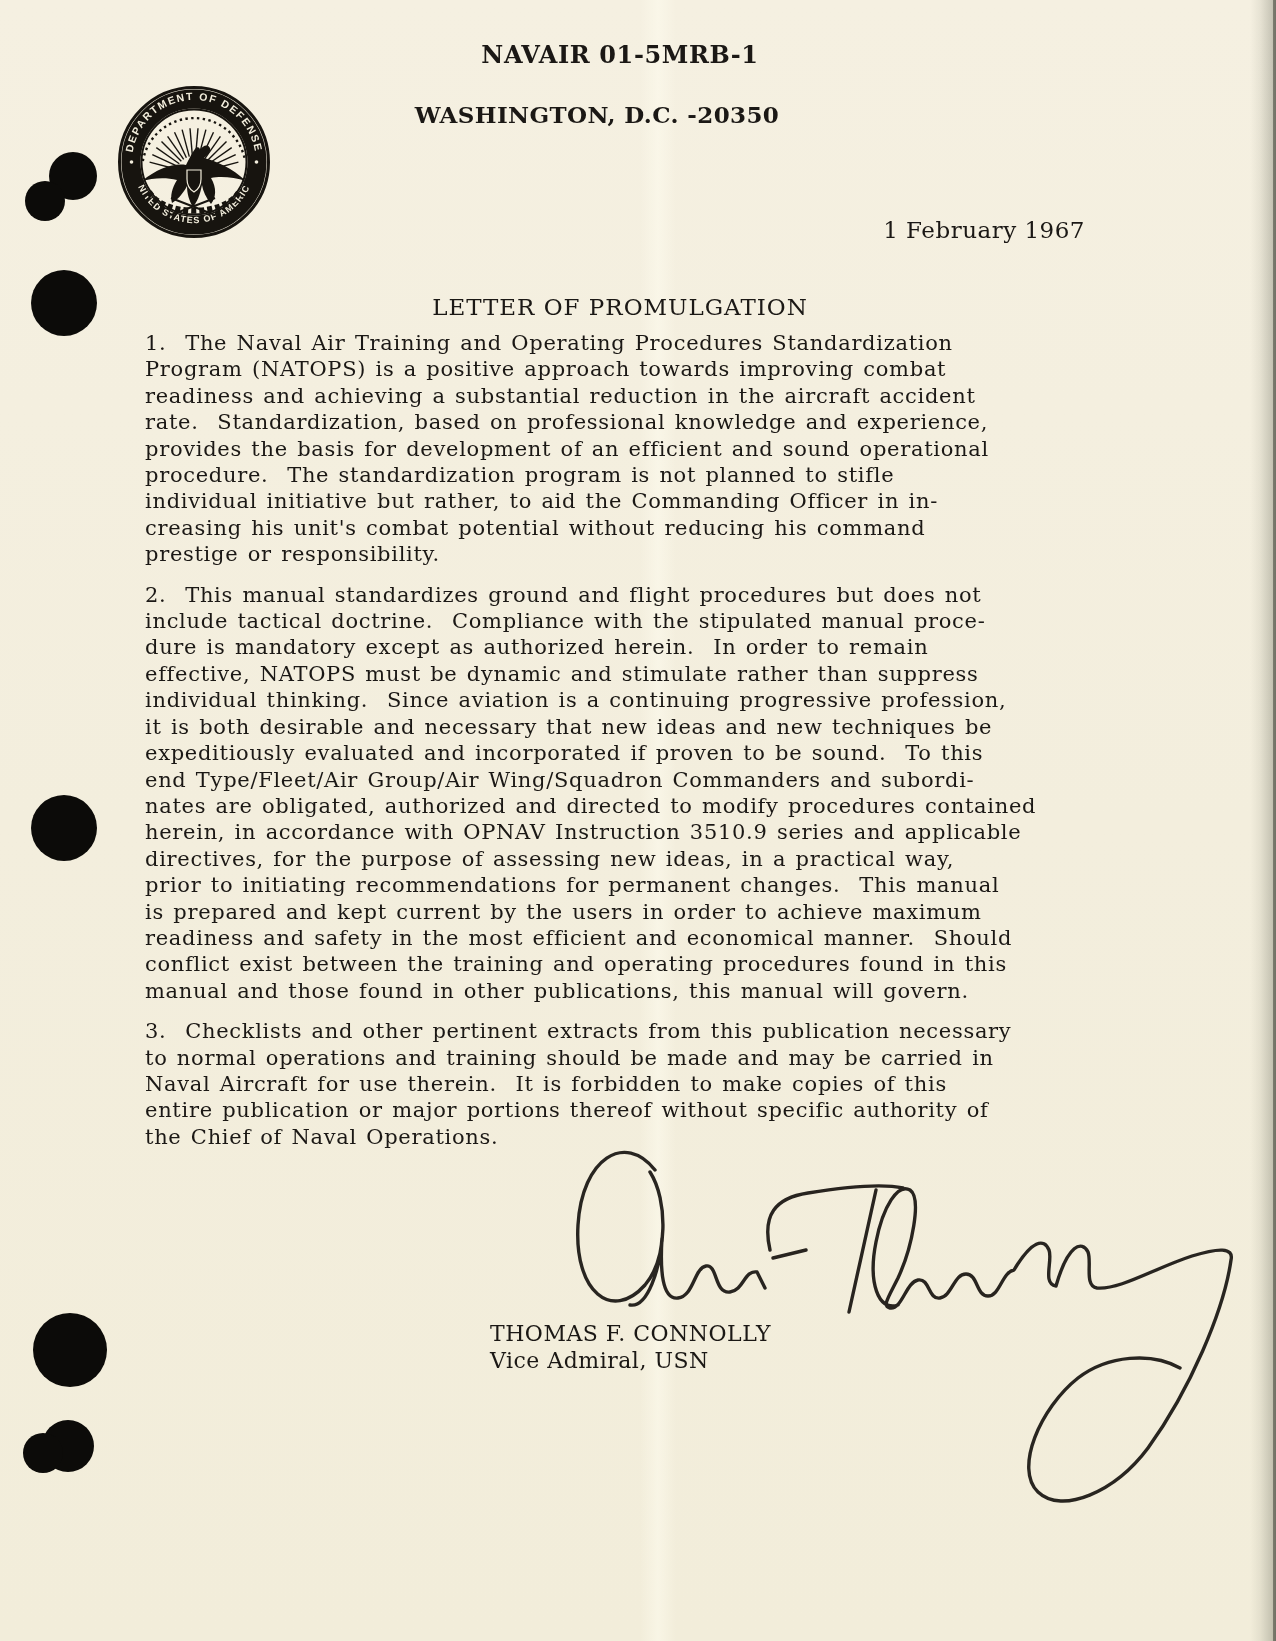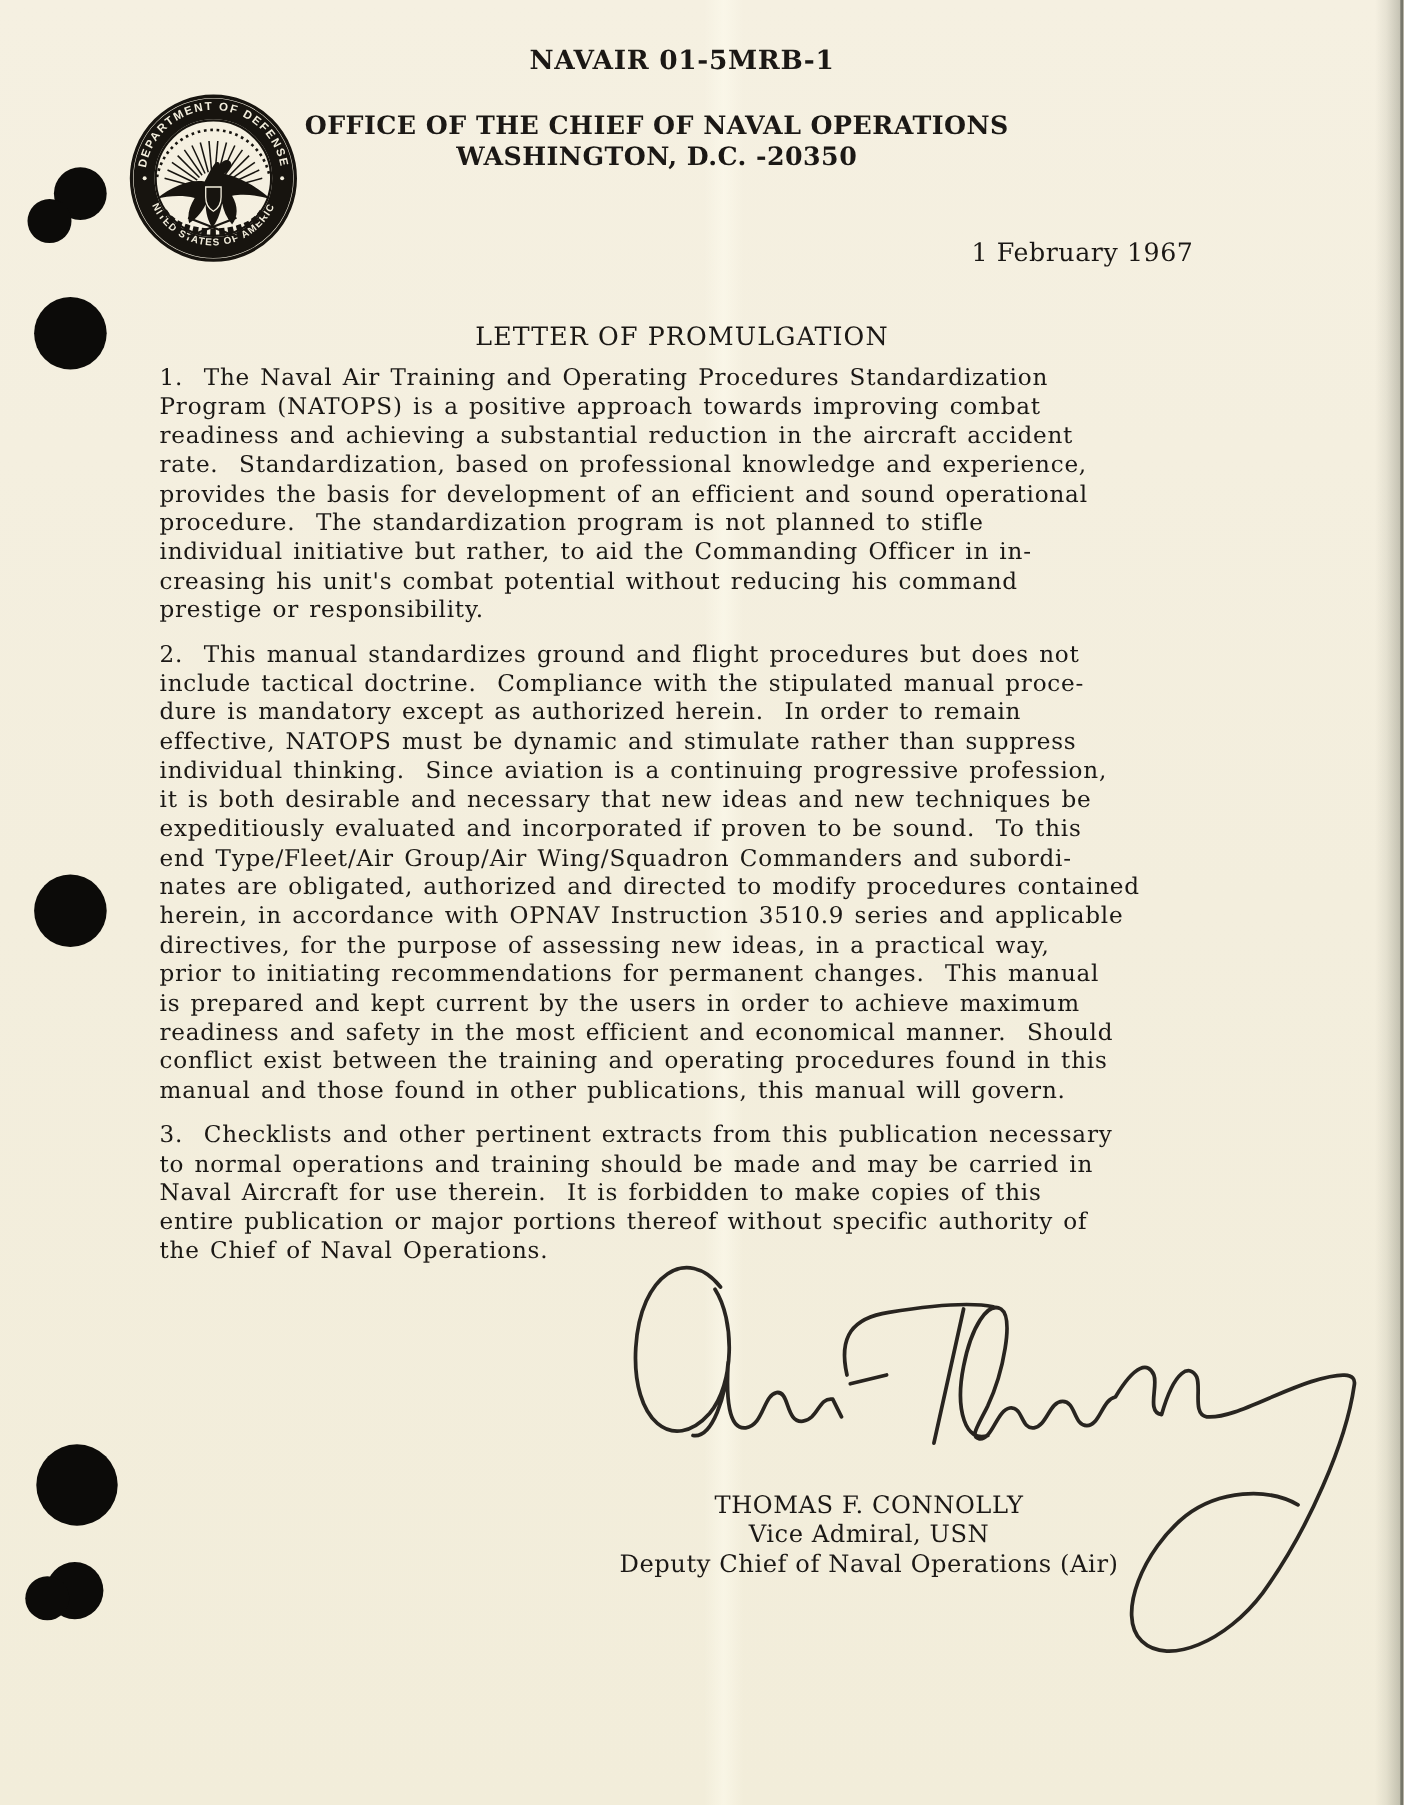--- a/index.html
+++ b/index.html
@@ -49,22 +49,22 @@
   .letter-title{
     position:absolute;left:147px;top:294px;width:946px;
     text-align:center;font-weight:normal;font-size:23px;letter-spacing:1px;
   }
   .body-text{
     position:absolute;left:145px;top:330px;width:960px;
     font-size:21px;line-height:26.4px;letter-spacing:0.7px;word-spacing:2px;
   }
   .para{white-space:pre-wrap;margin:0 0 14px 0;}
   .sig-block{
-    position:absolute;left:490px;top:1355px;width:600px;
-    text-align:center;font-size:22px;line-height:27px;letter-spacing:0.5px;
+    position:absolute;left:490px;top:1320px;width:600px;
+    font-size:22px;line-height:27px;letter-spacing:0.5px;
   }
   .seal-wrap{position:absolute;left:116px;top:84px;width:156px;height:156px;}
   .sig-svg,.seal-wrap svg{display:block;}
   .sig-svg{position:absolute;left:0;top:0;pointer-events:none;}
   .seal-text{font-family:"Liberation Sans", sans-serif;font-weight:bold;fill:#f3eedd;}
 </style>
 </head>
 <body>
 
 <div class="page">
@@ -113,21 +113,20 @@
         <line x1="55" y1="114" x2="99" y2="131"></line>
         <line x1="99" y1="114" x2="55" y2="131"></line>
       </g>
       <path d="M 33 108 C 47 133 109 133 123 108" fill="none" stroke="#17140f" stroke-width="6" stroke-dasharray="5 3"></path>
     </svg>
   </div>
 
   <div class="doc-number">NAVAIR 01-5MRB-1</div>
 
   <div class="agency">
-    <div>OFFICE OF THE CHIEF OF NAVAL OPERATIONS</div>
     <div>WASHINGTON, D.C. -20350</div>
   </div>
 
   <div class="date-line">1 February 1967</div>
 
   <div class="letter-title">LETTER OF PROMULGATION</div>
 
   <div class="body-text">
       <div class="para">1.  The Naval Air Training and Operating Procedures Standardization
 Program (NATOPS) is a positive approach towards improving combat
@@ -157,21 +156,20 @@
       <div class="para">3.  Checklists and other pertinent extracts from this publication necessary
 to normal operations and training should be made and may be carried in
 Naval Aircraft for use therein.  It is forbidden to make copies of this
 entire publication or major portions thereof without specific authority of
 the Chief of Naval Operations.</div>
     </div>
 
   <div class="sig-block">
     <div>THOMAS F. CONNOLLY</div>
     <div>Vice Admiral, USN</div>
-    <div>Deputy Chief of Naval Operations (Air)</div>
   </div>
 
   <svg class="sig-svg" width="1276" height="1641" viewBox="0 0 1276 1641">
     <g fill="none" stroke="#171310" stroke-width="3.4" stroke-linecap="round" stroke-linejoin="round" opacity="0.92">
       <path d="M 655 1170 C 625 1132 582 1158 578 1225 C 574 1292 612 1322 645 1285 C 668 1258 668 1200 650 1172
                M 630 1305 C 648 1308 660 1268 662 1238 C 660 1270 662 1300 678 1298 C 694 1296 694 1268 706 1266
                C 718 1264 714 1294 730 1292 C 744 1290 744 1270 757 1272 L 765 1288"></path>
       <path d="M 770 1250 C 762 1215 775 1198 808 1193 C 845 1187 880 1183 903 1188
                M 876 1190 C 868 1225 858 1272 849 1312
                M 773 1258 L 806 1250"></path>

